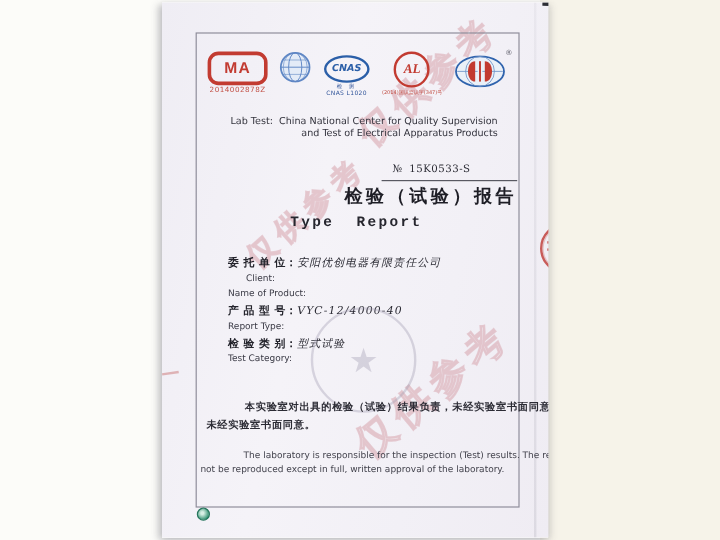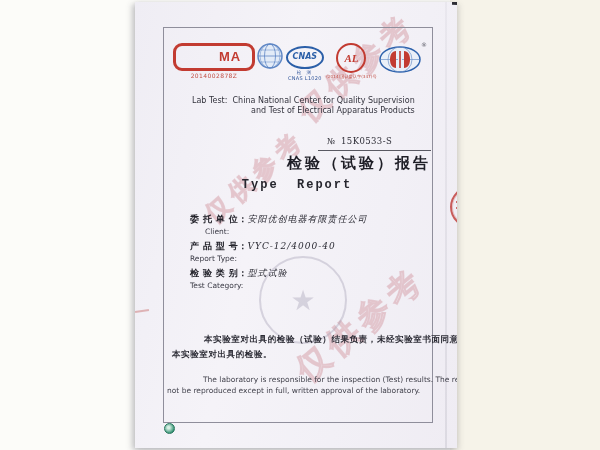--- a/index.html
+++ b/index.html
@@ -12,21 +12,21 @@
     box-shadow:-3px 2px 6px rgba(60,60,75,.28),2px 2px 6px rgba(60,60,75,.16);}
   .frame{position:absolute;left:28px;top:25px;width:268px;height:394px;border:1px solid #8f8e9b;}
   .crease{position:absolute;left:310px;top:0;width:2px;height:446px;
     background:linear-gradient(rgba(120,120,135,.07),rgba(120,120,135,.16));}
   .scan-top-mark{position:absolute;left:317px;top:0;width:16px;height:3px;background:#2c2d34;transform:rotate(1.5deg);}
   .edge-mark{position:absolute;left:0;top:308px;width:14px;height:2px;background:rgba(205,128,128,.55);transform:rotate(-8deg);}
   
   .logo-row{position:absolute;left:38px;top:41px;width:248px;display:flex;justify-content:space-between;align-items:flex-start;}
   .logo{display:flex;flex-direction:column;align-items:center;line-height:1.1;}
   .cma-mark{width:44px;height:22px;border:3px solid #c23b31;border-radius:9px;display:flex;align-items:center;justify-content:center;
-    color:#c23b31;font-weight:bold;font-size:13px;letter-spacing:1px;font-family:"Liberation Sans",sans-serif;padding-left:32px;}
+    color:#c23b31;font-weight:bold;font-size:13px;letter-spacing:1px;font-family:"Liberation Sans",sans-serif;}
   .cma-num{margin-top:2px;font-size:6px;color:#c25046;letter-spacing:.4px;}
   .cnas-mark{margin-top:3px;width:34px;height:19px;border:2px solid #2b5fa8;border-radius:50%;display:flex;align-items:center;justify-content:center;
     font-size:8px;font-weight:bold;font-style:italic;color:#2b5fa8;text-align:center;}
   .cnas-sub1{margin-top:2px;font-size:4.5px;color:#31559a;letter-spacing:2px;}
   .cnas-sub2{font-size:5px;color:#31559a;letter-spacing:.3px;}
   .cal-mark{width:26px;height:26px;border:2.5px solid #c23b31;border-radius:50%;display:flex;align-items:center;justify-content:center;
     color:#c23b31;font-weight:bold;font-size:11px;font-family:"Liberation Serif",serif;font-style:italic;}
   .cal-sub{margin-top:2px;font-size:4.2px;color:#c25046;white-space:nowrap;}
   .cert-wrap{position:relative;margin-top:3px;}
   .reg{position:absolute;right:-6px;top:-4px;font-size:6px;color:#5a5a66;}
@@ -148,37 +148,38 @@
 
     <div class="title-zh">检验（试验）报告</div>
     <div class="title-en">Type  Report</div>
 
     <div class="fields">
       <div class="field f0">
         <div class="zh"><span>委 托 单 位：</span><span class="val">安阳优创电器有限责任公司</span></div>
         <div class="en">Client:</div>
       </div>
       <div class="field f1">
+        <div class="en">Name of Product:</div>
       </div>
       <div class="field f2">
         <div class="zh"><span>产 品 型 号：</span><span class="val">VYC-12/4000-40</span></div>
         <div class="en">Report Type:</div>
       </div>
       <div class="field f3">
         <div class="zh"><span>检 验 类 别：</span><span class="val">型式试验</span></div>
         <div class="en">Test Category:</div>
       </div>
     </div>
 
     <div class="emboss">
       <span class="star">★</span>
     </div>
 
     <div class="disc-zh dz1">本实验室对出具的检验（试验）结果负责，未经实验室书面同意，</div>
-    <div class="disc-zh dz2">本实验室对出具的检验。</div>
+    <div class="disc-zh dz2">未经实验室书面同意。</div>
     <div class="disc-en de1">The laboratory is responsible for the inspection (Test) results. The report shall</div>
     <div class="disc-en de2">not be reproduced except in full, written approval of the laboratory.</div>
 
     <div class="green-mark"></div>
     <div class="red-stamp">
         <i></i>
         <i></i>
       </div>
   </div>
 </div>

